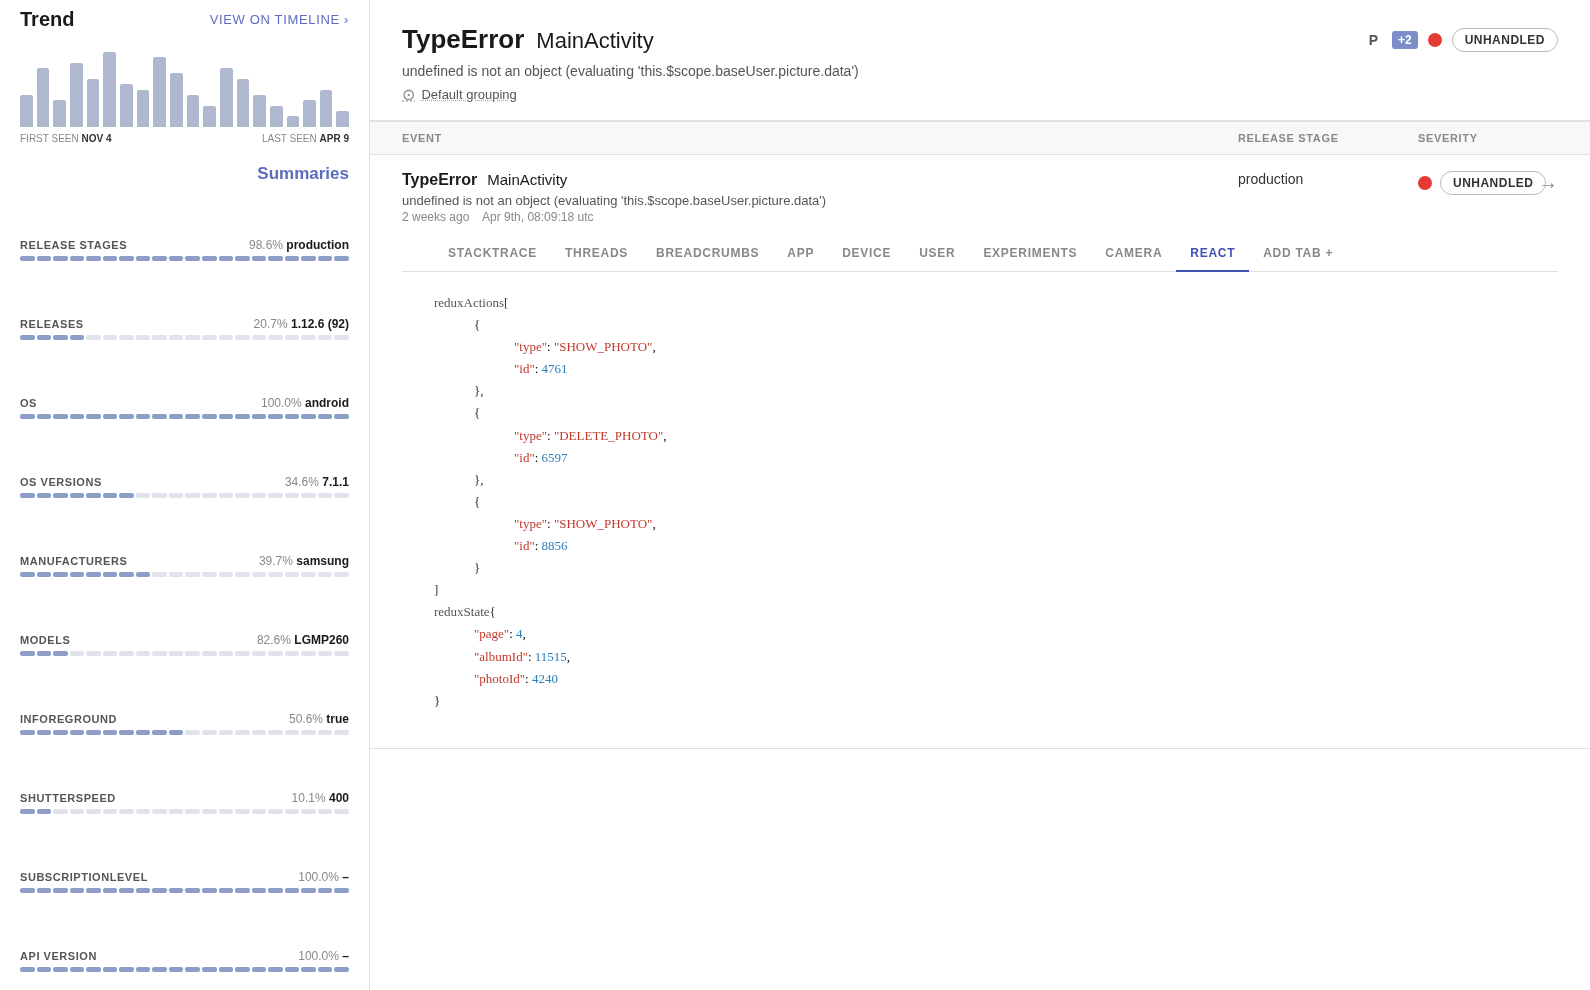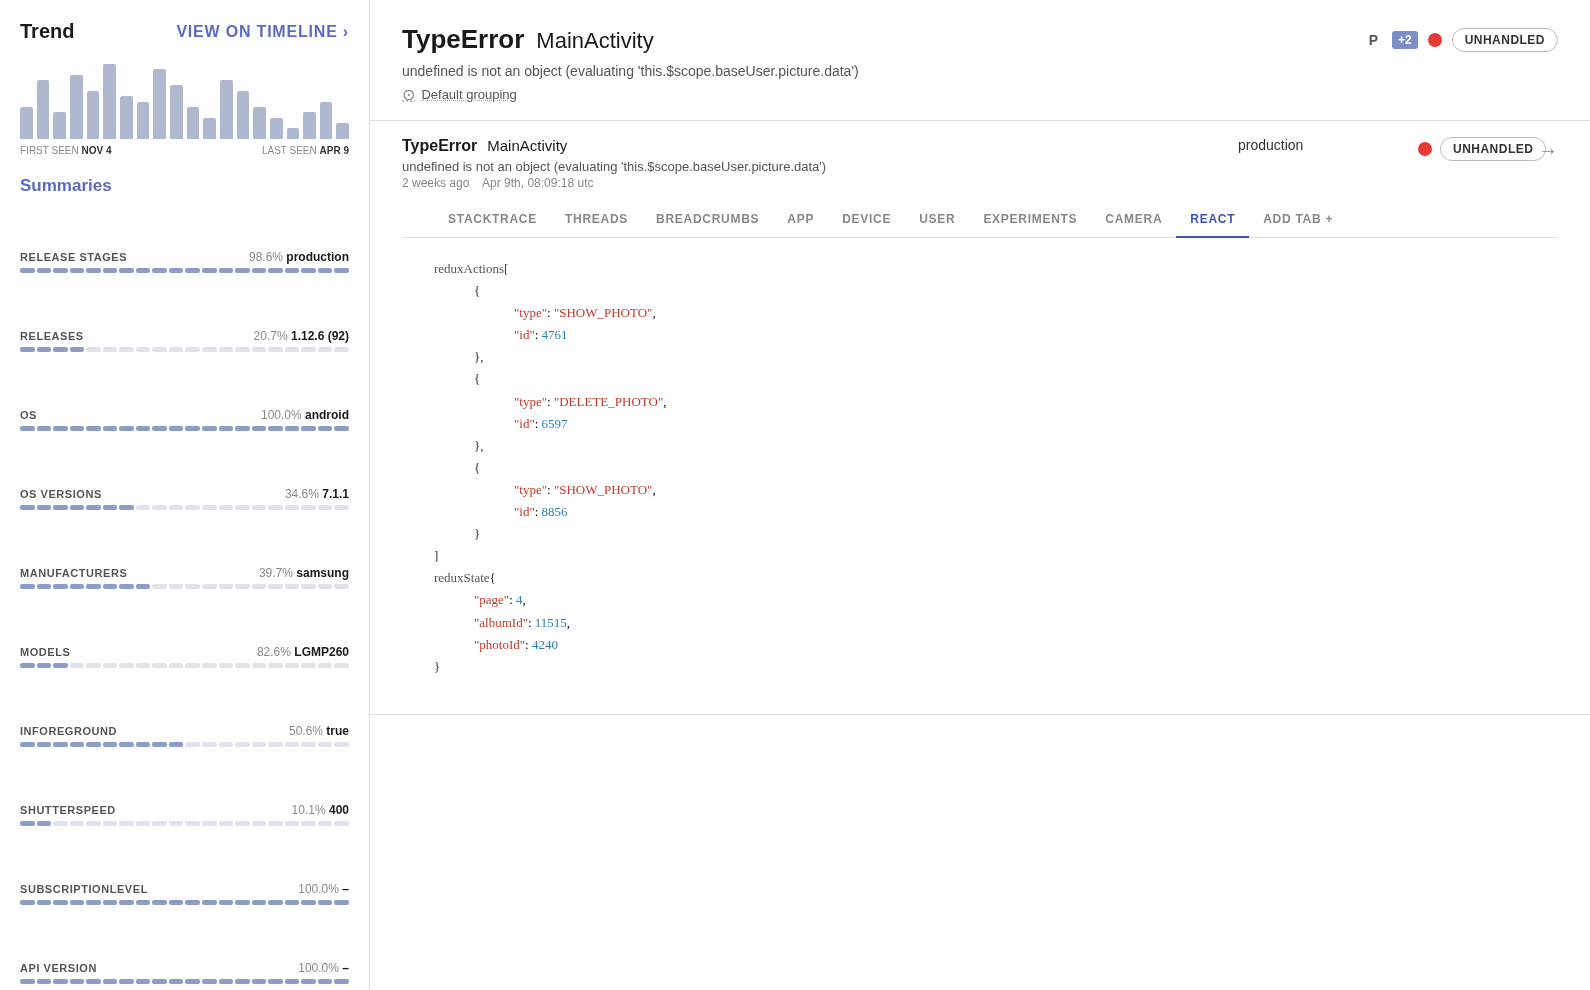--- a/index.html
+++ b/index.html
@@ -4,40 +4,41 @@
   <style>
     * { box-sizing: border-box; margin: 0; padding: 0; }
     body { font-family: -apple-system, BlinkMacSystemFont, 'Segoe UI', sans-serif; background: #fff; display: flex; height: 990px; overflow: hidden; }
 
     
     .sidebar {
       width: 370px;
       min-width: 370px;
       background: #fff;
       border-right: 1px solid #e0e0e0;
-      padding: 20px 20px;
+      padding: 8px 20px;
       overflow-y: auto;
+      text-align: right;
     }
 
     .sidebar-header {
       display: flex;
       align-items: center;
       justify-content: space-between;
       margin-bottom: 16px;
     }
 
     .sidebar-title {
       font-size: 20px;
       font-weight: 600;
       color: #1a1a1a;
     }
 
     .view-timeline-link {
-      font-size: 16px;
-      font-weight: 700;
+      font-size: 13px;
+      font-weight: 400;
       color: #5c6bc0;
       text-transform: uppercase;
       letter-spacing: 0.05em;
       cursor: pointer;
       text-decoration: none;
     }
 
     
     .trend-chart {
       margin-bottom: 8px;
@@ -696,20 +697,25 @@
         <span class="unhandled-badge">UNHANDLED</span>
       </div>
     </div>
     <div class="error-subtitle">undefined is not an object (evaluating 'this.$scope.baseUser.picture.data')</div>
     <div class="default-grouping">
       <span class="grouping-icon">⊙</span>
       <span>Default grouping</span>
     </div>
   </div>
 
+  <div class="table-header">
+    <div class="table-header-cell">EVENT</div>
+    <div class="table-header-cell">RELEASE STAGE</div>
+    <div class="table-header-cell">SEVERITY</div>
+  </div>
 
   <div class="event-card" style="position:relative;">
     <div class="event-card-header">
       <div>
         <div class="event-card-title-row">
           <span class="event-card-type">TypeError</span>
           <span class="event-card-location">MainActivity</span>
         </div>
         <div class="event-card-subtitle">undefined is not an object (evaluating 'this.$scope.baseUser.picture.data')</div>
         <div class="event-card-meta">

